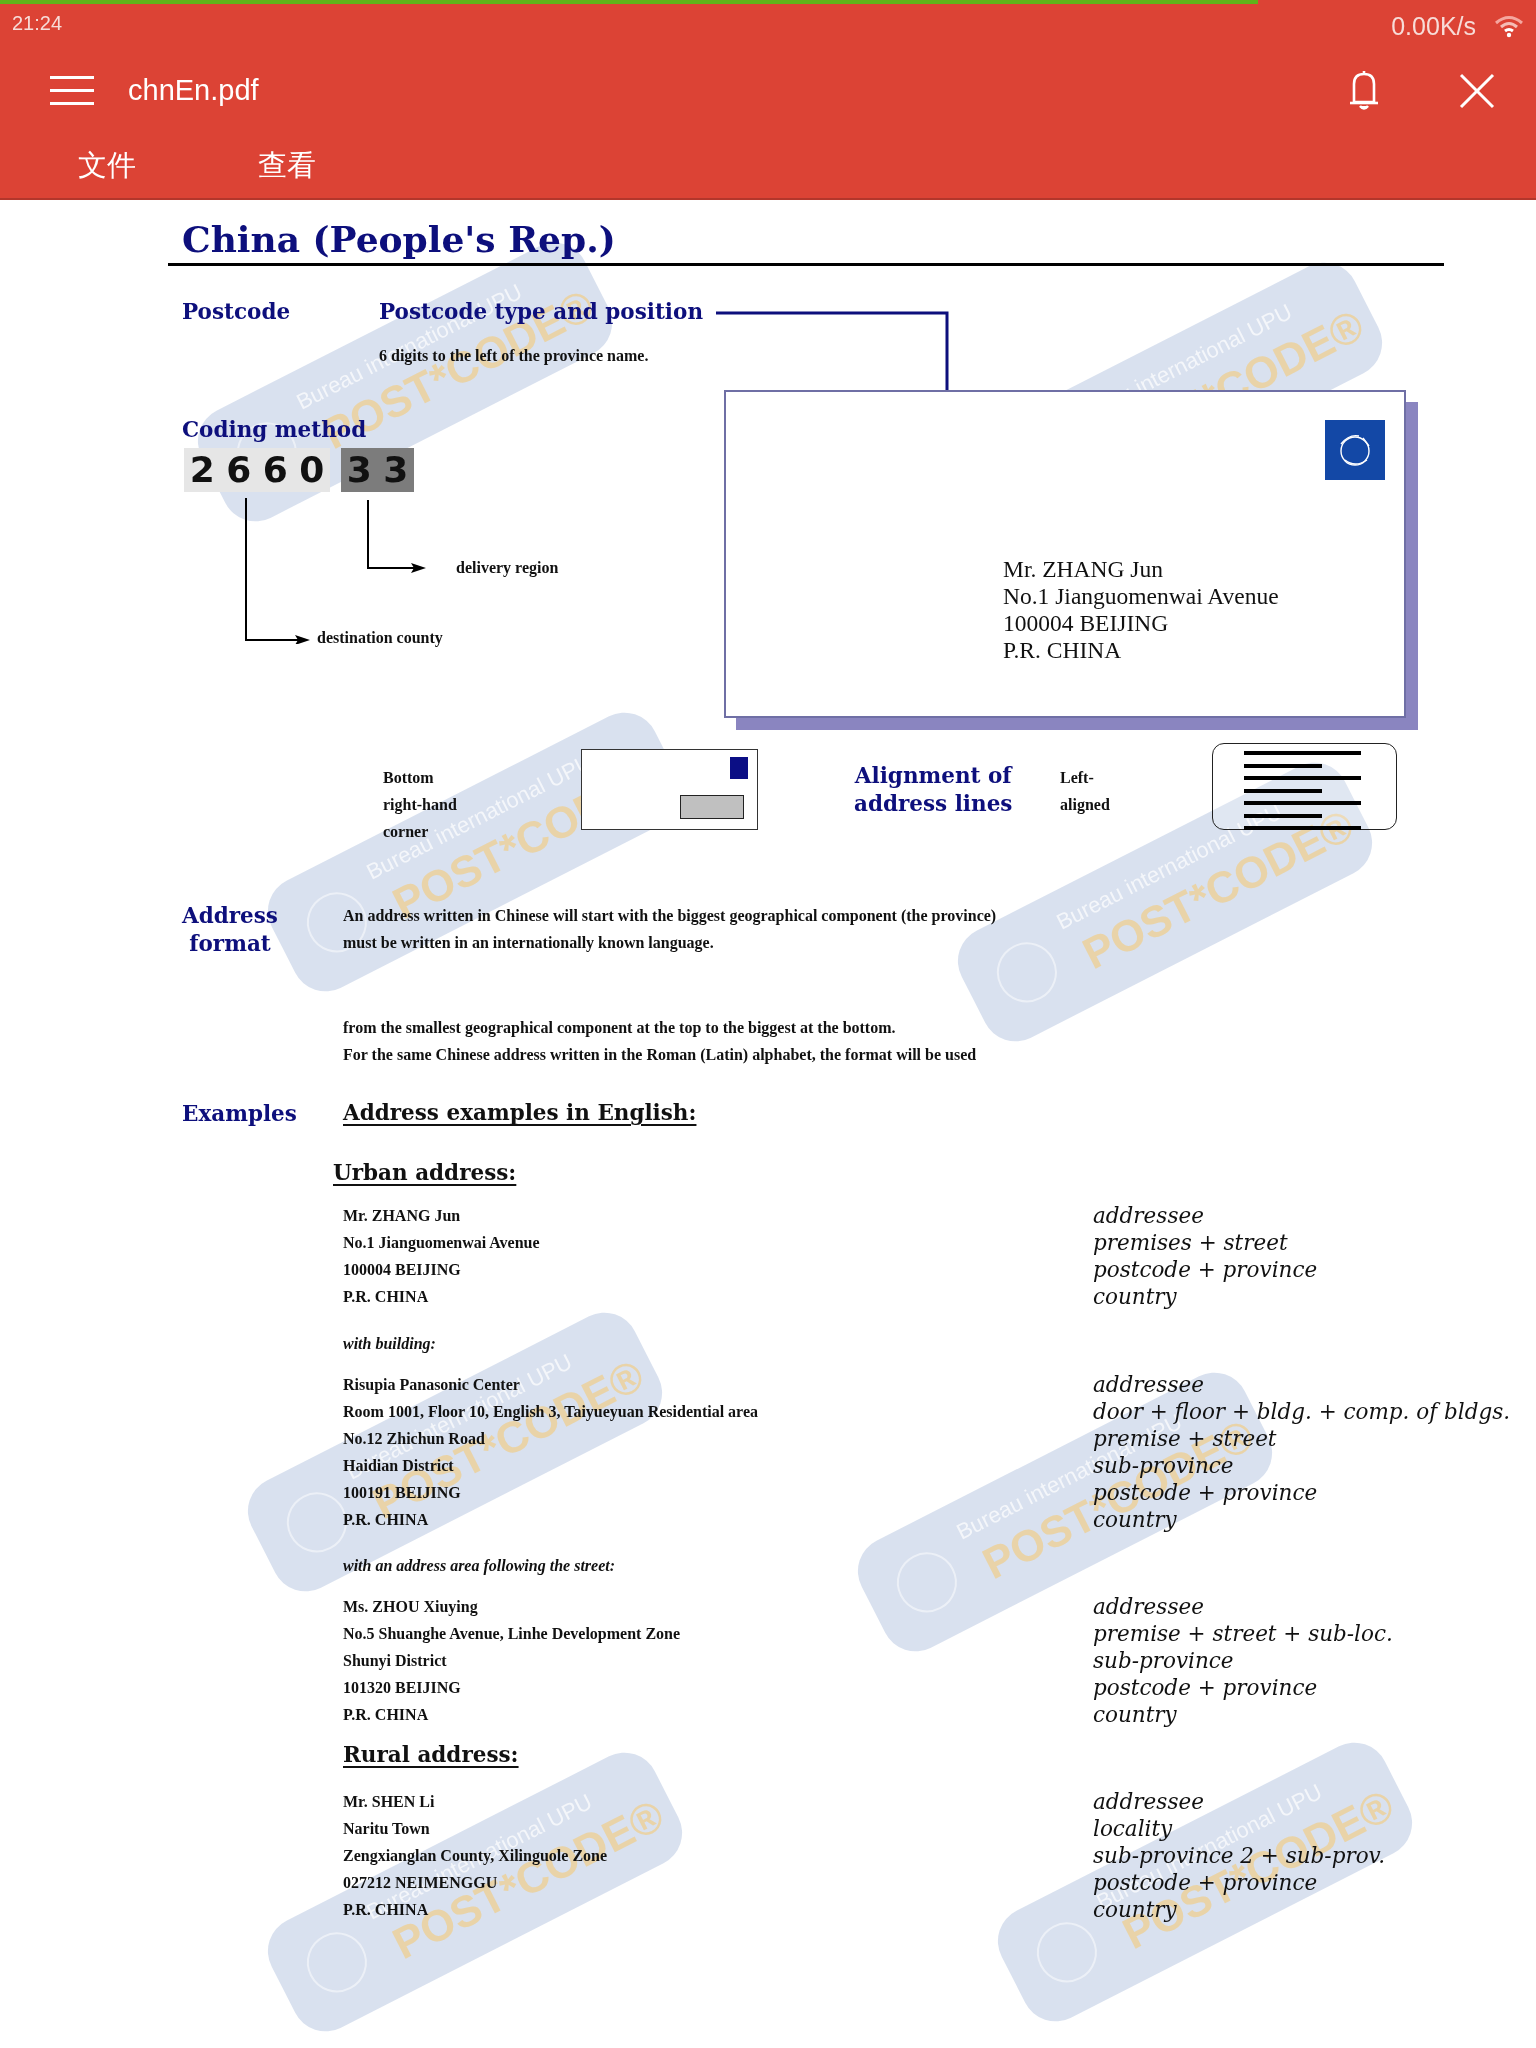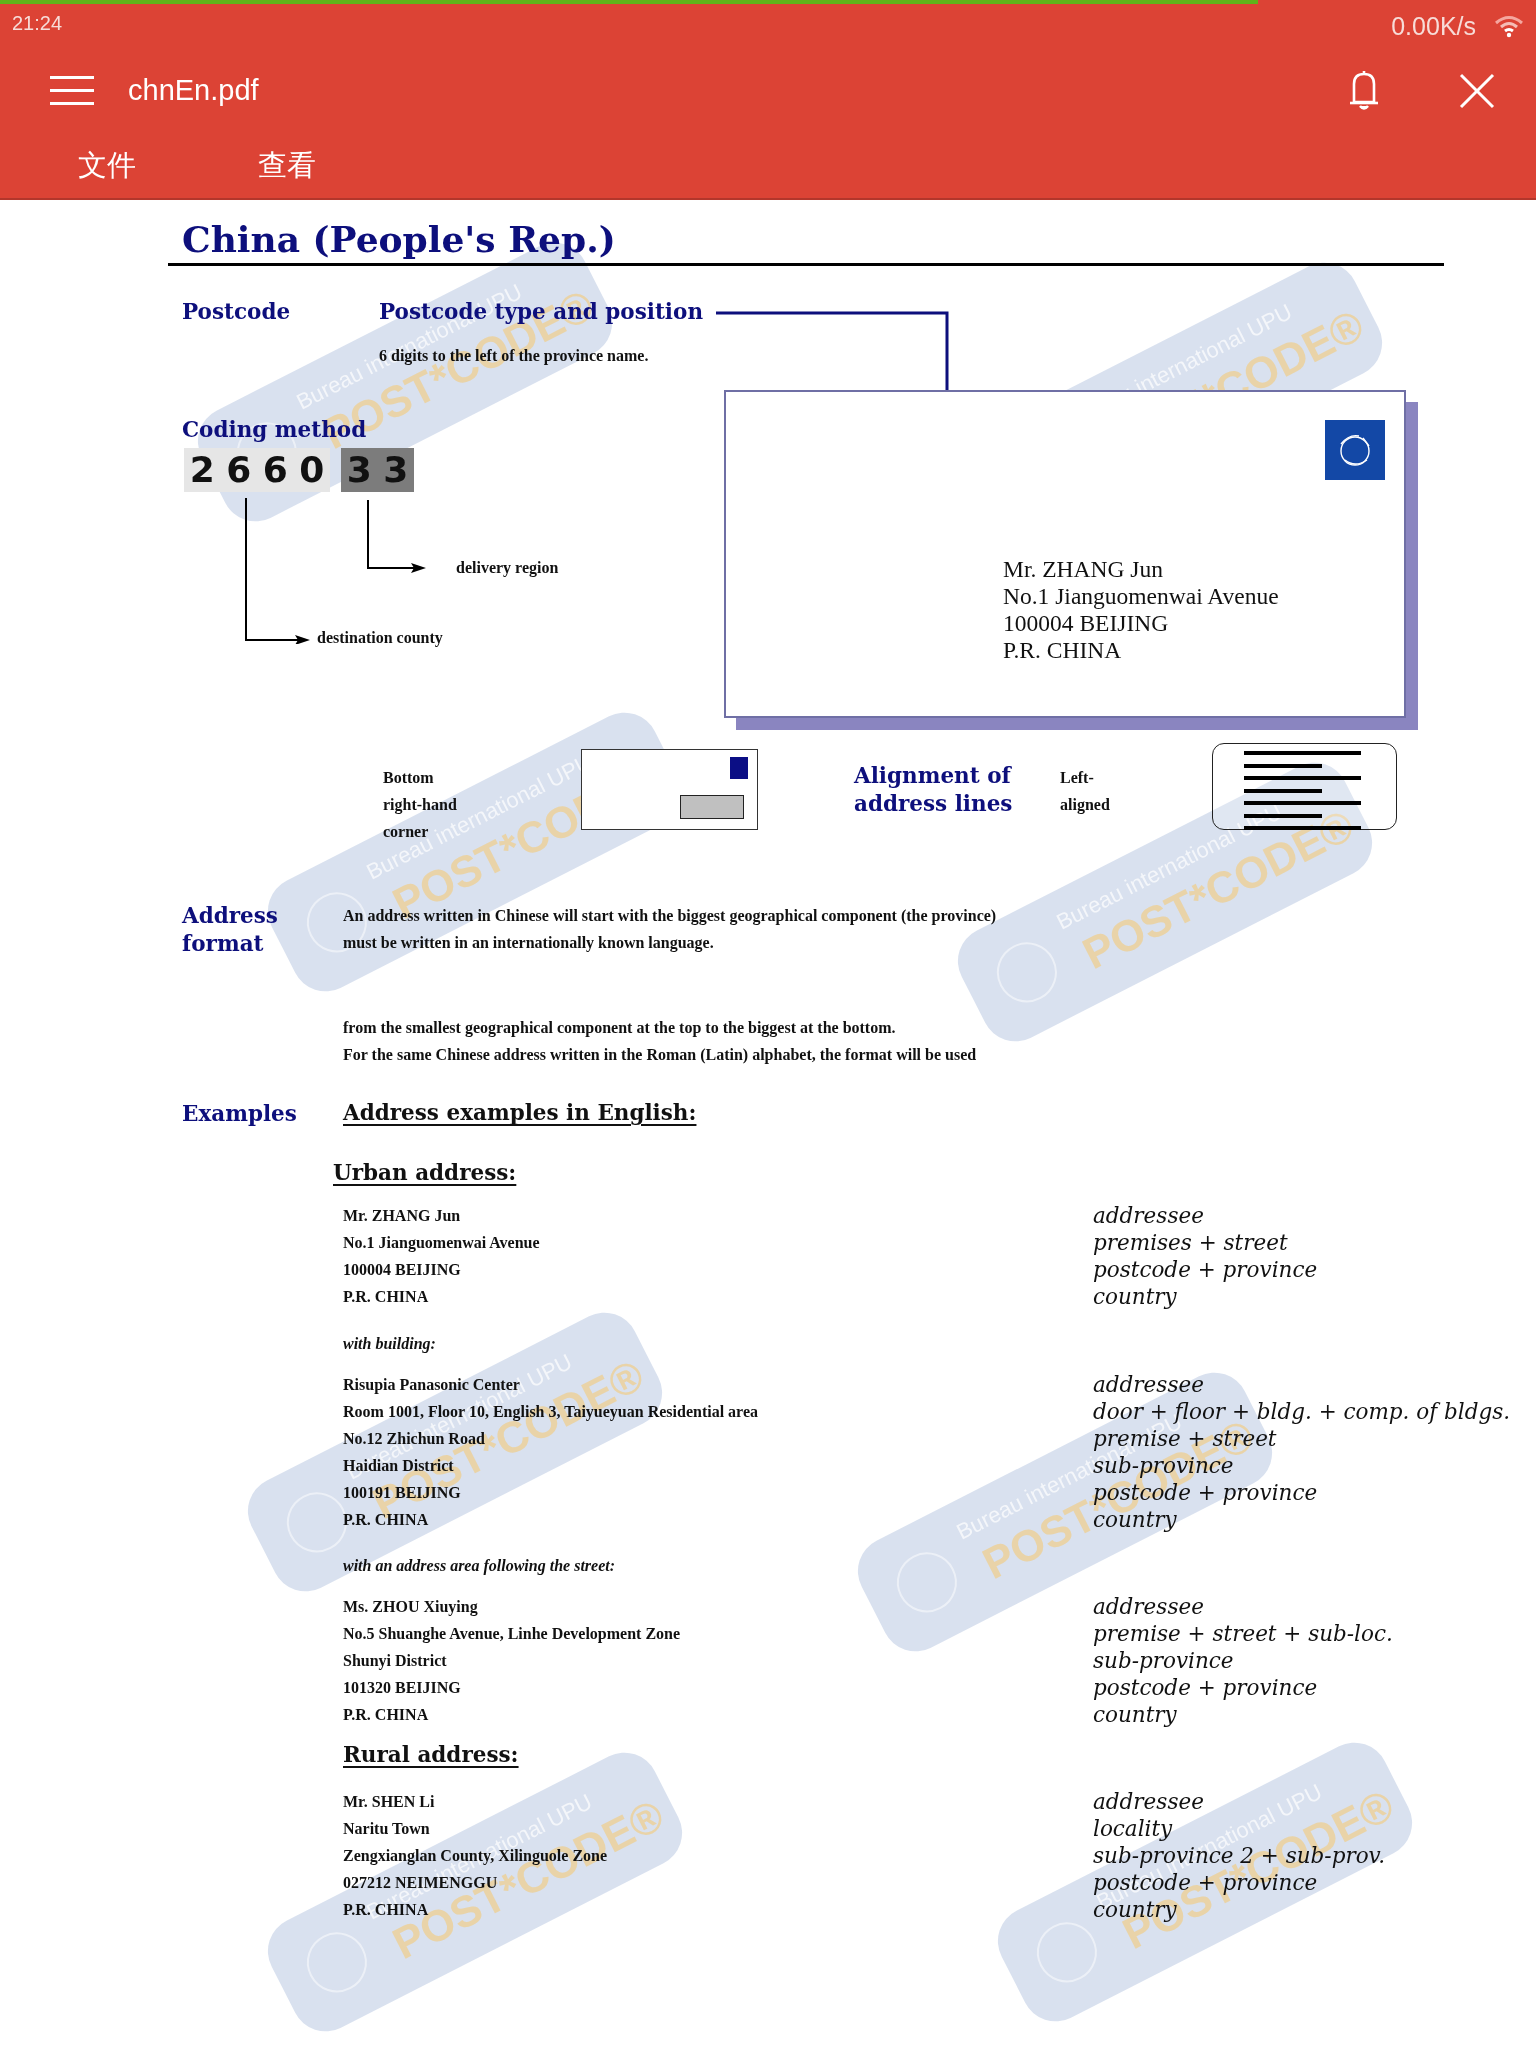--- a/index.html
+++ b/index.html
@@ -18,21 +18,21 @@
   .bell { position: absolute; left: 1345px; top: 68px; width: 38px; height: 44px; cursor: pointer; }
   .close-x { position: absolute; left: 1458px; top: 72px; width: 38px; height: 38px; cursor: pointer; }
   .menu-tab { position: absolute; top: 146px; font-family: "DejaVu Sans", sans-serif; font-size: 29px; color: #fff; cursor: pointer; }
 
   
   .page { position: absolute; left: 0; top: 202px; width: 1536px; height: 1846px; }
   .abs { position: absolute; }
   .heading { font-family: "DejaVu Serif", serif; font-weight: bold; color: #0d0f7c; }
   .page-title { left: 182px; top: 16px; font-size: 36px; }
   .title-rule { left: 168px; top: 61px; width: 1276px; height: 3px; background: #000; }
-  .label { font-size: 21.5px; line-height: 28px; font-weight: bold; color: #0d0f7c; font-family: "DejaVu Serif", serif; }
+  .label { font-size: 21.5px; line-height: 28px; font-weight: bold; color: #0d0f7c; font-family: "DejaVu Serif", serif; text-align: center; }
   .body { font-size: 21.5px; line-height: 27px; color: #111; font-family: "Liberation Serif", serif; }
   .body.big { font-size: 16px; font-weight: bold; }
   .italic { font-style: italic; }
   .uline { font-weight: bold; text-decoration: underline; text-underline-offset: 4px; text-decoration-thickness: 2px; font-family: "DejaVu Serif", serif; font-size: 21.5px; color: #111; }
   .anno { font-family: "DejaVu Serif", serif; font-style: italic; font-size: 21.5px; line-height: 27px; color: #111; }
 
   .code-digits { left: 184px; top: 246px; height: 44px; display: flex; font-family: "DejaVu Sans", sans-serif; font-weight: bold; font-size: 36px; letter-spacing: 0; }
   .code-digits .d { display: inline-block; width: 36.5px; text-align: center; line-height: 44px; }
   .code-digits .light { background: #e6e6e6; display: flex; }
   .code-digits .dark { background: #7c7c7c; display: flex; margin-left: 11px; }

